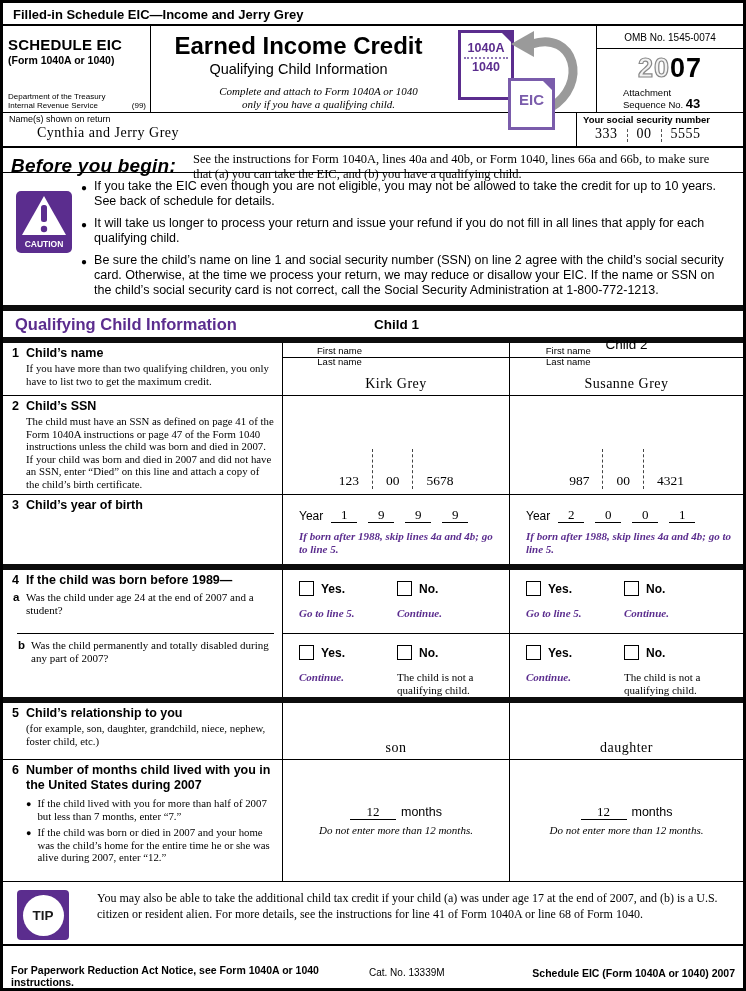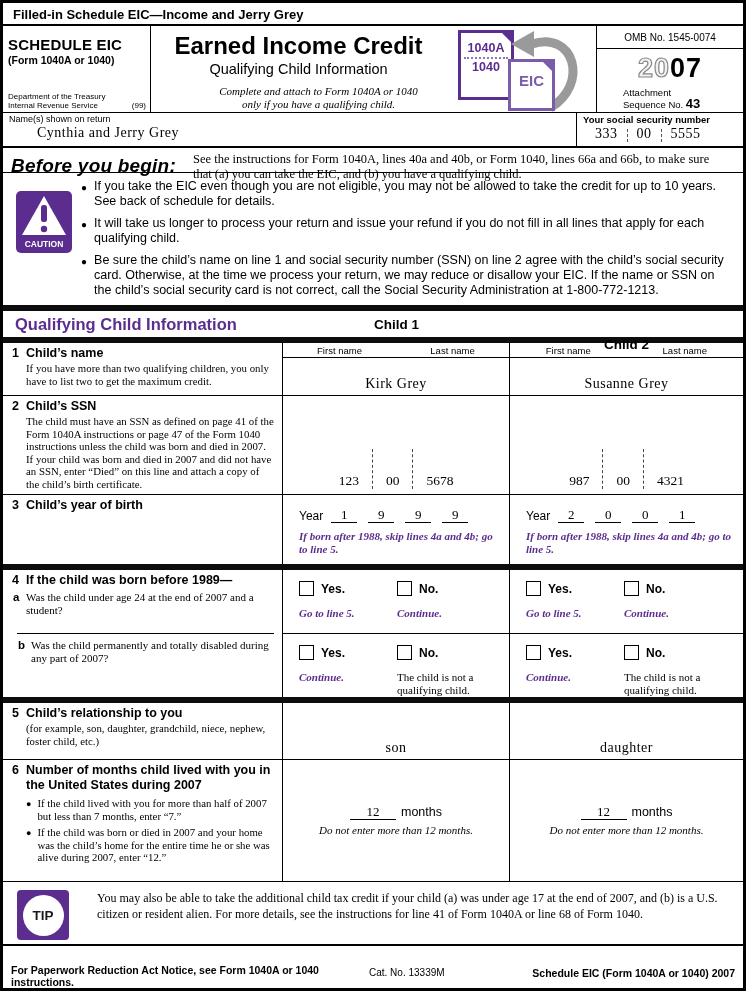--- a/index.html
+++ b/index.html
@@ -24,21 +24,21 @@
   .omb { font-size:10px; padding:6px 2px 5px 2px; border-bottom:1px solid #000; }
   .year { font-size:27px; font-weight:bold; margin-top:4px; letter-spacing:1px; }
   .y-out { color:#f2f2f2; -webkit-text-stroke:1.2px #888; }
   .attach { font-size:9.5px; text-align:left; padding-left:26px; margin-top:3px; line-height:11px; }
   .attachno { font-size:13px; font-weight:bold; }
 
   
   .eic-icon { position:absolute; top:0px; right:8px; width:132px; height:92px; }
   .doc { position:absolute; background:#fff; }
   .docback { left:2px; top:4px; width:56px; height:70px; border:3.5px solid #5b2d8e; z-index:1; padding-top:9px; }
-  .docfront { left:52px; top:33px; width:47px; height:52px; border:3.5px solid #7a5cab; z-index:3; padding-top:10px; }
+  .docfront { left:52px; top:52px; width:47px; height:52px; border:3.5px solid #7a5cab; z-index:3; padding-top:10px; }
   .doc .fold { position:absolute; top:-1px; right:-1px; width:0; height:0; border-left:11px solid transparent; }
   .docback .fold { border-top:11px solid #5b2d8e; }
   .docfront .fold { border-top:11px solid #7a5cab; }
   .docnum { color:#5b2d8e; font-weight:bold; font-size:12.5px; text-align:center; line-height:13px; }
   .docsep { border-top:2px dotted #8f78b5; margin:2px 3px; }
   .eicword { color:#7a5cab; font-weight:bold; font-size:15px; text-align:center; }
   .arrow-svg { position:absolute; left:52px; top:2px; z-index:2; }
 
   
   .namerow { display:flex; height:35px; border-bottom:2px solid #000; }
@@ -62,33 +62,33 @@
   .bullets { font-size:12.5px; line-height:15px; }
   .bullet { margin-bottom:7px; display:flex; }
   .bullet .dot { font-size:10px; margin:1px 7px 0 0; }
 
   .bar { height:6px; background:#0d0d0d; }
 
   
   .sectionhdr { height:26px; display:flex; align-items:center; }
   .secttitle { width:280px; color:#5b2d8e; font-size:16.5px; font-weight:bold; padding-left:12px; }
   .childhdr1 { width:227px; text-align:center; font-size:13.5px; font-weight:bold; }
-  .childhdr2 { width:233px; text-align:center; font-size:13.5px; font-weight:bold;margin-top:40px; }
+  .childhdr2 { width:233px; text-align:center; font-size:13.5px; font-weight:normal;margin-top:40px; }
 
   
   .trow { display:flex; width:740px; }
   .lcell { width:280px; border-right:1px solid #000; padding:3px 8px 2px 9px; }
   .ccell { width:227px; border-right:1px solid #000; display:flex; flex-direction:column; }
   .ccell2 { width:233px; border-right:none; display:flex; flex-direction:column; }
   .bb { border-bottom:1px solid #000; }
   .lnum { font-weight:bold; font-size:12.5px; float:left; width:14px; }
   .ltitle { font-weight:bold; font-size:12.5px; margin-left:14px; }
   .lnote { font-family:"Liberation Serif", serif; font-size:10.8px; line-height:12.5px; margin-left:14px; margin-top:2px; }
 
-  .fnrow { display:flex; border-bottom:1px solid #000; font-size:9.5px; height:15px; padding-top:2px; }
+  .fnrow { display:flex; border-bottom:1px solid #000; font-size:9.5px; height:15px; padding-top:2px;flex-direction:column; }
   .fnrow span { width:50%; text-align:center; }
   .cval { margin-top:auto; text-align:center; padding-bottom:3px; }
 
   .ssnwrap { margin-top:auto; display:flex; align-items:flex-end; justify-content:center; padding-bottom:5px; }
   .ssnwrap .sep { height:40px; border-left:1.3px dashed #444; margin:0 13px; }
   .ssnwrap .grp { font-family:cursive; font-size:13.5px; }
 
   .yearrow { display:flex; align-items:flex-end; padding:13px 0 0 16px; }
   .yearlab { font-size:12px; margin-right:8px; }
   .ydig { width:26px; border-bottom:1px solid #000; text-align:center; font-family:cursive; font-size:13px; margin-right:11px; line-height:14px; }

